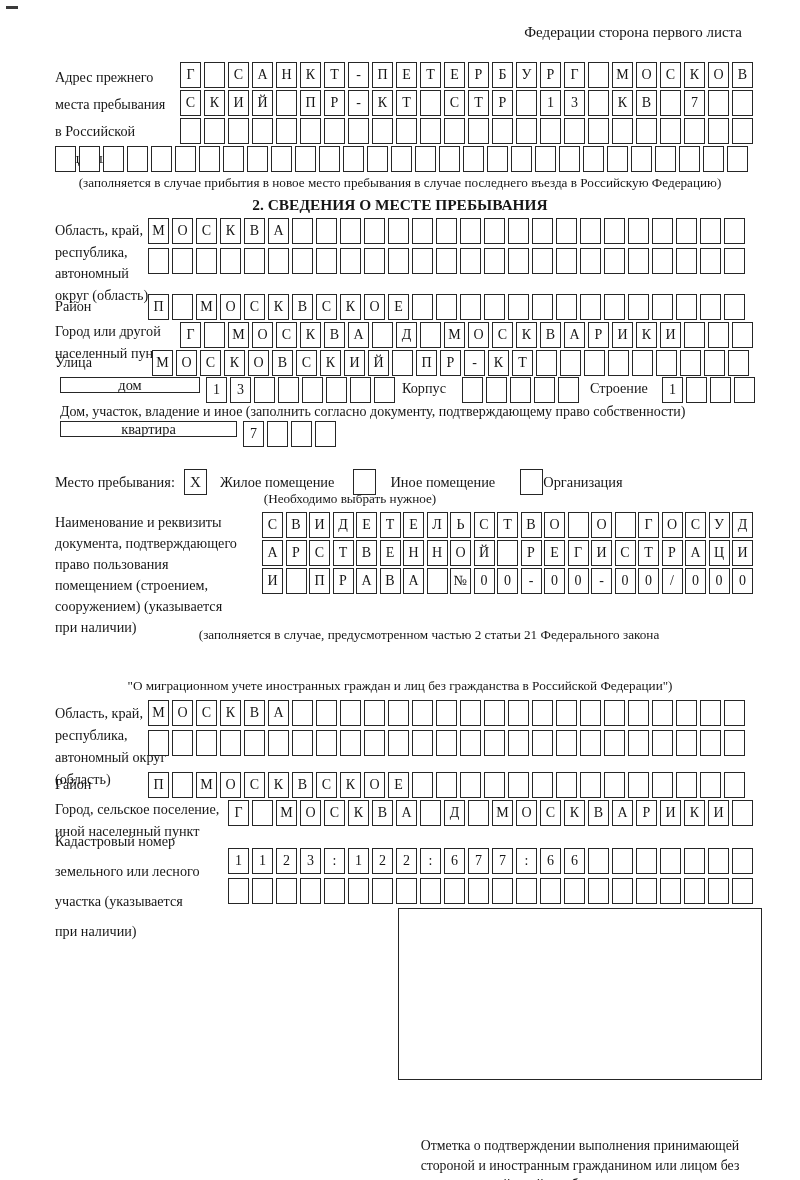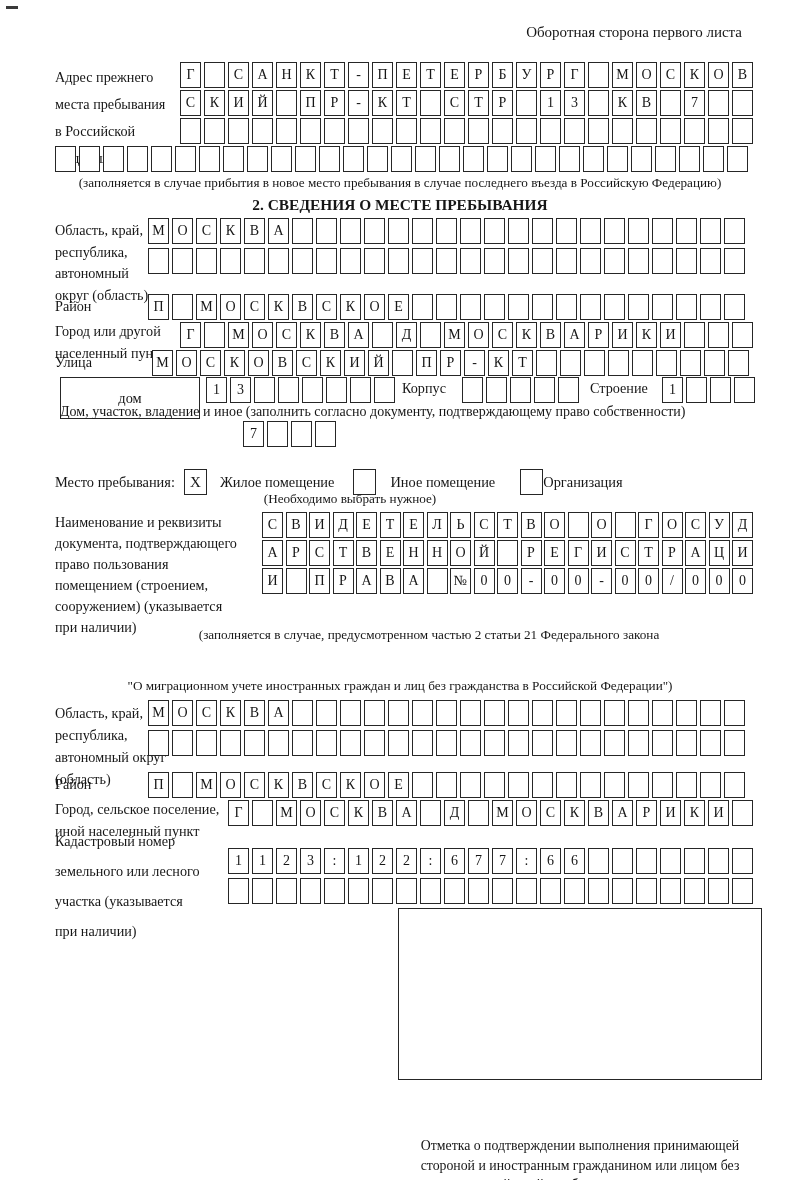--- a/index.html
+++ b/index.html
@@ -13,39 +13,39 @@
   .title{font-size:15.4px;font-weight:bold;text-align:center;width:100%;left:0;}
   .caption{font-size:14px;}
   .cellrow{display:flex;gap:3px;}
   .cellrow.tight{gap:2.5px;}
   .cell{
     box-sizing:border-box;width:21px;height:26px;border:1.6px solid #262626;
     display:inline-flex;align-items:center;justify-content:center;
     font-size:14px;flex:0 0 auto;background:#fff;
   }
   .txtbox{
-    box-sizing:border-box;height:42px;border:1.6px solid #262626;background:#fff;
+    box-sizing:border-box;height:16px;border:1.6px solid #262626;background:#fff;
     display:flex;align-items:center;justify-content:center;font-size:14.4px;
   }
   .chk{
     box-sizing:border-box;width:23px;height:26px;border:1.6px solid #262626;background:#fff;
     display:inline-flex;align-items:center;justify-content:center;font-size:15px;flex:0 0 auto;
   }
   .mestorow{display:flex;align-items:center;font-size:14.4px;}
   .stamp{box-sizing:border-box;border:1.6px solid #262626;background:#fff;}
   .stampcap{font-size:13.8px;line-height:19.5px;text-align:center;white-space:pre-line;margin-top:48px;}
   .corner{position:absolute;left:6px;top:6px;width:12px;height:3px;background:#3a3a3a;}
 </style>
 </head>
 <body>
 
 <div class="page">
   <div class="corner"></div>
 
-  <div class="abs" style="top:24px;right:58px;font-size:15px;">Оборотная сторона первого листа</div>
+  <div class="abs" style="top:24px;right:58px;font-size:15px;">Федерации сторона первого листа</div>
 
   <div class="abs lbl" style="left:55px;top:64px;line-height:27px;">Адрес прежнего
 места пребывания
 в Российской
 Федерации</div>
   <div class="abs cellrow" style="left:180px;top:62px;">
       <span class="cell">Г</span>
       <span class="cell"></span>
       <span class="cell">С</span>
       <span class="cell">А</span>
@@ -324,20 +324,21 @@
     </div>
   <div class="abs lbl" style="left:590px;top:380px;">Строение</div>
   <div class="abs cellrow" style="left:662px;top:377px;">
       <span class="cell">1</span>
       <span class="cell"></span>
       <span class="cell"></span>
       <span class="cell"></span>
     </div>
   <div class="abs caption" style="left:60px;top:404px;">Дом, участок, владение и иное (заполнить согласно документу, подтверждающему право собственности)</div>
 
+  <div class="abs txtbox" style="left:60px;top:421px;width:177px;">квартира</div>
   <div class="abs cellrow" style="left:243px;top:421px;">
       <span class="cell">7</span>
       <span class="cell"></span>
       <span class="cell"></span>
       <span class="cell"></span>
     </div>
 
   <div class="abs mestorow" style="left:55px;top:469px;">
     <span>Место пребывания:</span>
     <span class="chk" style="margin-left:9px;">

